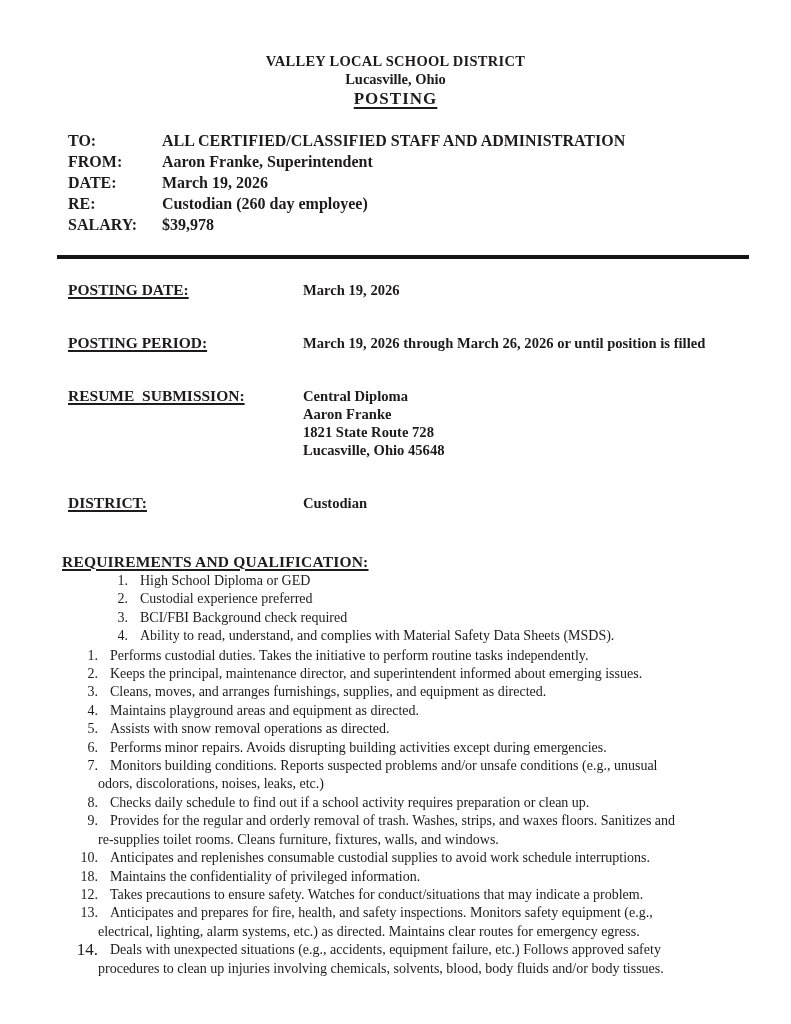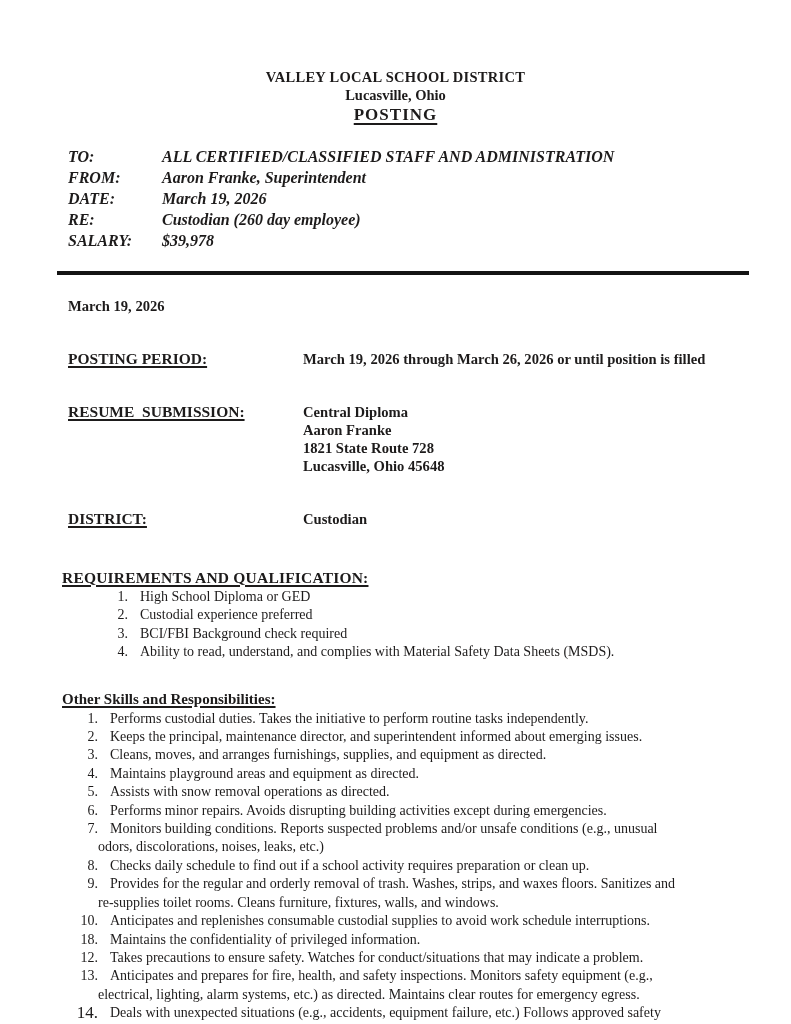--- a/index.html
+++ b/index.html
@@ -1,32 +1,32 @@
 <!DOCTYPE html>
 <html><head>
 <meta charset="utf-8">
 <style>
   html,body { margin:0; padding:0; background:#e8e8e8; }
   .page {
     position:relative; width:791px; height:1024px; margin:0 auto;
     background:#ffffff; color:#1d1b1b;
     font-family:"Liberation Serif", serif;
-    box-sizing:border-box; padding-top:68px; overflow:hidden;
+    box-sizing:border-box; padding-top:52px; overflow:hidden;
   }
   .center { text-align:center; }
   .org   { font-size:14.5px; font-weight:bold; line-height:18px; letter-spacing:.3px; }
   .city  { font-size:14.5px; font-weight:bold; line-height:18px; }
   .doc-title { line-height:22px; }
   .doc-title span {
     font-size:17px; font-weight:bold; letter-spacing:1px;
     text-decoration:underline; text-decoration-thickness:2px; text-underline-offset:3px;
   }
 
   
-  .memo { margin:20px 0 0 68px;font-style:italic; }
+  .memo { margin:20px 0 0 68px; }
   .memo-row { display:grid; grid-template-columns:94px 1fr; line-height:21px; }
   .memo-label, .memo-value { font-weight:bold; font-size:16px; white-space:pre; }
 
   .rule { margin:20px 0 0 57px; width:692px; height:4px; background:#141414; border:none; }
 
   
   .details { margin:22px 0 0 68px; font-size:15px; }
   .det-row { display:grid; grid-template-columns:235px 1fr; }
   .det-row + .det-row { margin-top:35px; }
   .det-label { font-weight:bold; font-size:15.5px; line-height:18px; white-space:pre;
@@ -81,20 +81,21 @@
       <div class="memo-row">
         <span class="memo-label">SALARY:</span>
         <span class="memo-value">$39,978</span>
       </div>
     </div>
 
   <hr class="rule">
 
   <div class="details" id="details">
       <div class="det-row">
+        <div class="det-label"><span>POSTING DATE:</span></div>
         <div class="det-value">
           <div class="det-line">March 19, 2026</div>
         </div>
       </div>
       <div class="det-row">
         <div class="det-label"><span>POSTING PERIOD:</span></div>
         <div class="det-value">
           <div class="det-line">March 19, 2026 through March 26, 2026 or until position is filled</div>
         </div>
       </div>
@@ -116,21 +117,20 @@
     </div>
 
   <div class="section-h req-h">REQUIREMENTS AND QUALIFICATION:</div>
   <div class="ol ol-req" id="req-list">
       <div class="li"><span class="num">1.</span>High School Diploma or GED</div>
       <div class="li"><span class="num">2.</span>Custodial experience preferred</div>
       <div class="li"><span class="num">3.</span>BCI/FBI Background check required</div>
       <div class="li"><span class="num">4.</span>Ability to read, understand, and complies with Material Safety Data Sheets (MSDS).</div>
     </div>
 
-  <div class="section-h skills-h">Other Skills and Responsibilities:</div>
   <div class="ol ol-skills" id="skills-list">
       <div class="li"><span class="num">1.</span>Performs custodial duties. Takes the initiative to perform routine tasks independently.</div>
       <div class="li"><span class="num">2.</span>Keeps the principal, maintenance director, and superintendent informed about emerging issues.</div>
       <div class="li"><span class="num">3.</span>Cleans, moves, and arranges furnishings, supplies, and equipment as directed.</div>
       <div class="li"><span class="num">4.</span>Maintains playground areas and equipment as directed.</div>
       <div class="li"><span class="num">5.</span>Assists with snow removal operations as directed.</div>
       <div class="li"><span class="num">6.</span>Performs minor repairs. Avoids disrupting building activities except during emergencies.</div>
       <div class="li"><span class="num">7.</span>Monitors building conditions. Reports suspected problems and/or unsafe conditions (e.g., unusual
 odors, discolorations, noises, leaks, etc.)</div>
       <div class="li"><span class="num">8.</span>Checks daily schedule to find out if a school activity requires preparation or clean up.</div>

